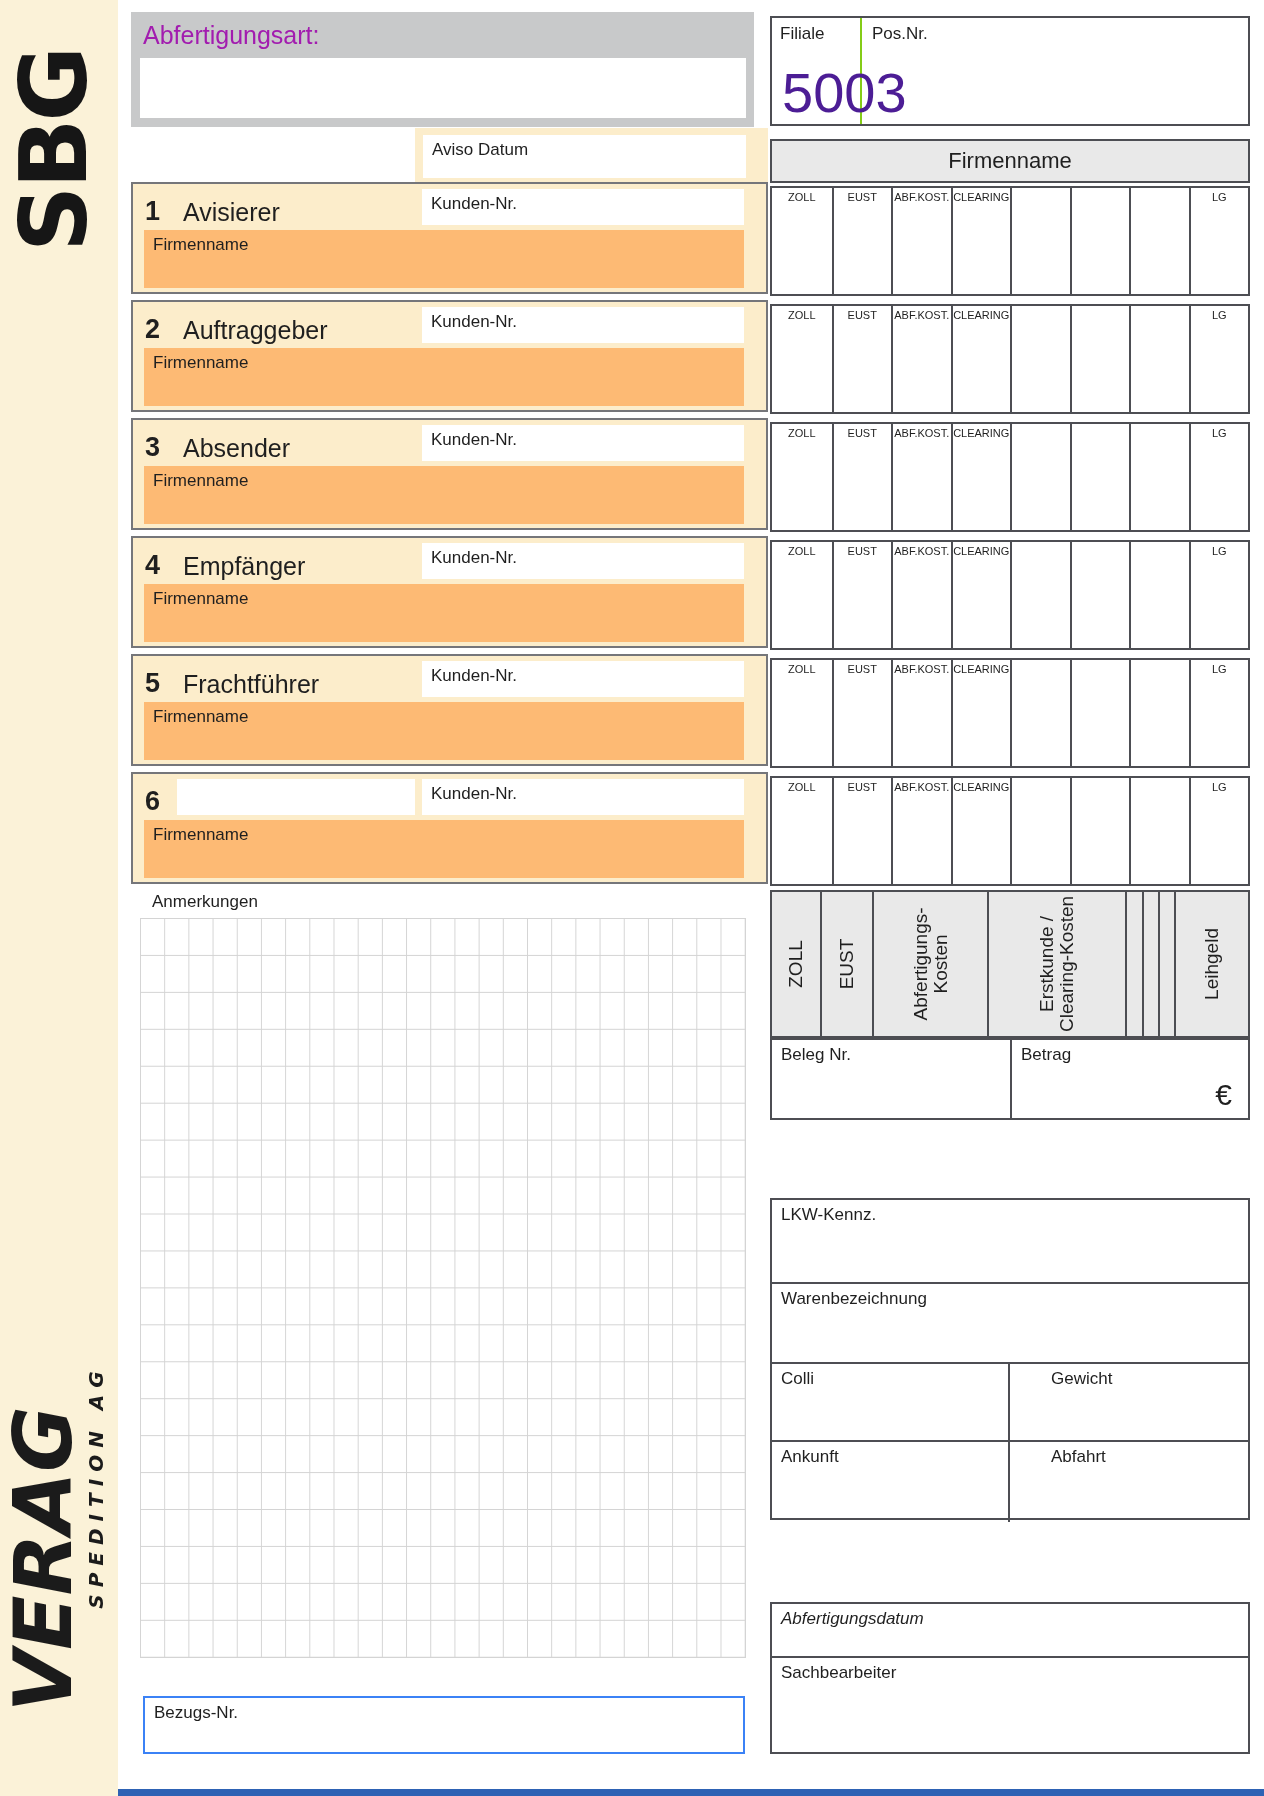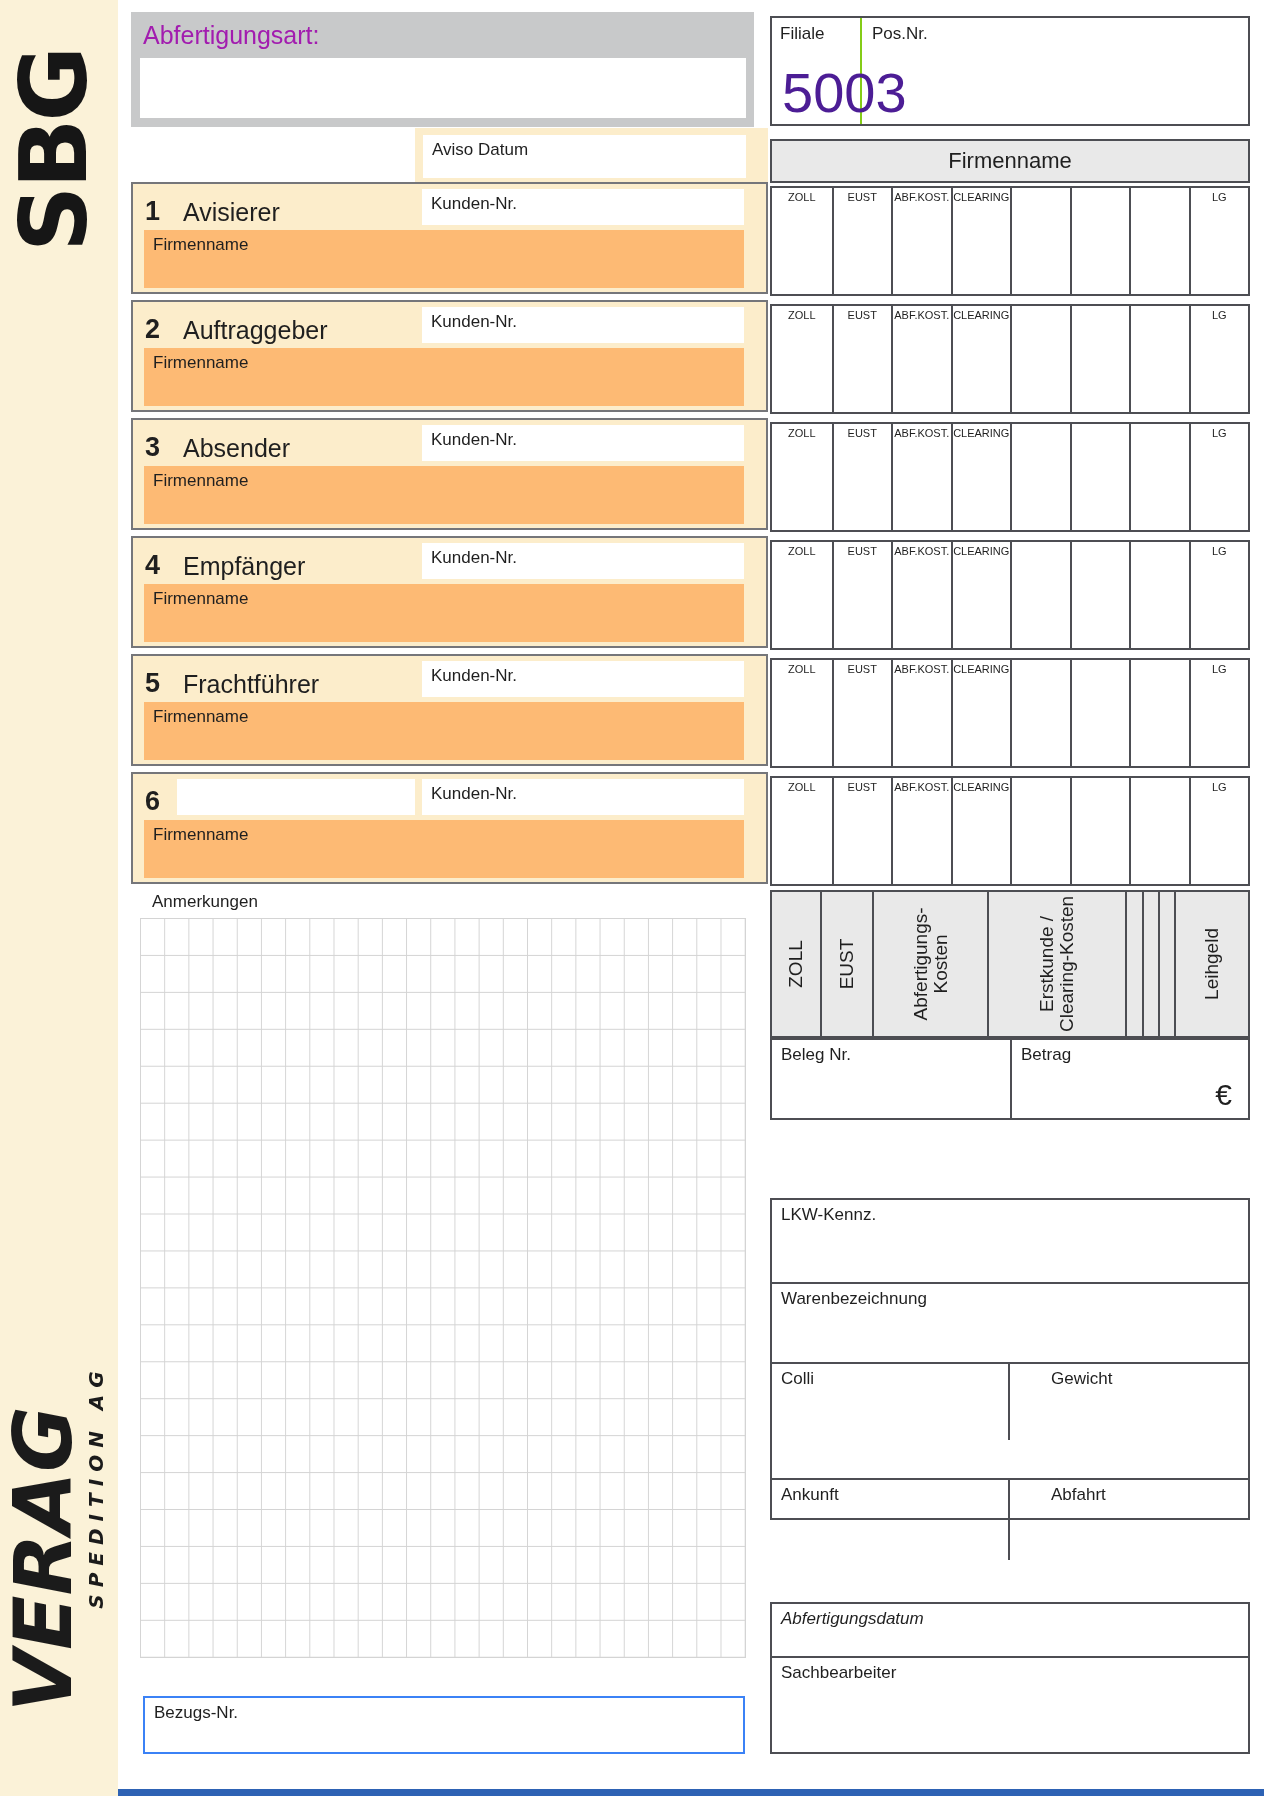--- a/index.html
+++ b/index.html
@@ -299,21 +299,21 @@
     <span class="flabel">Warenbezeichnung</span>
   </div>
   <div class="t-row t-split" style="height:78px;">
     <div class="t-left">
       <span class="flabel">Colli</span>
     </div>
     <div class="t-right">
       <span class="flabel">Gewicht</span>
     </div>
   </div>
-  <div class="t-row t-split" style="height:82px;margin-top:38px;">
+  <div class="t-row t-split" style="height:82px;">
     <div class="t-left">
       <span class="flabel">Ankunft</span>
     </div>
     <div class="t-right">
       <span class="flabel">Abfahrt</span>
     </div>
   </div>
 </div>
 
 <div id="proc-box" class="abs">

